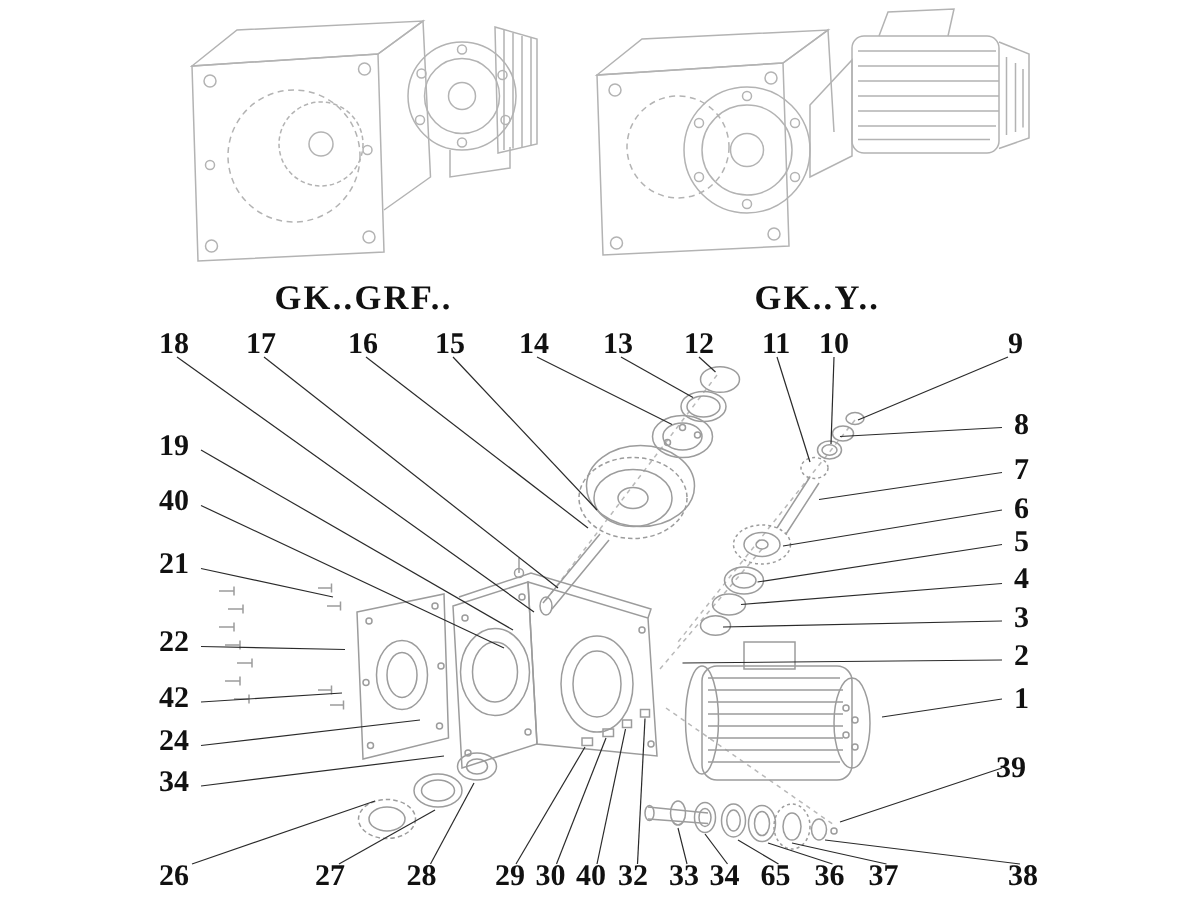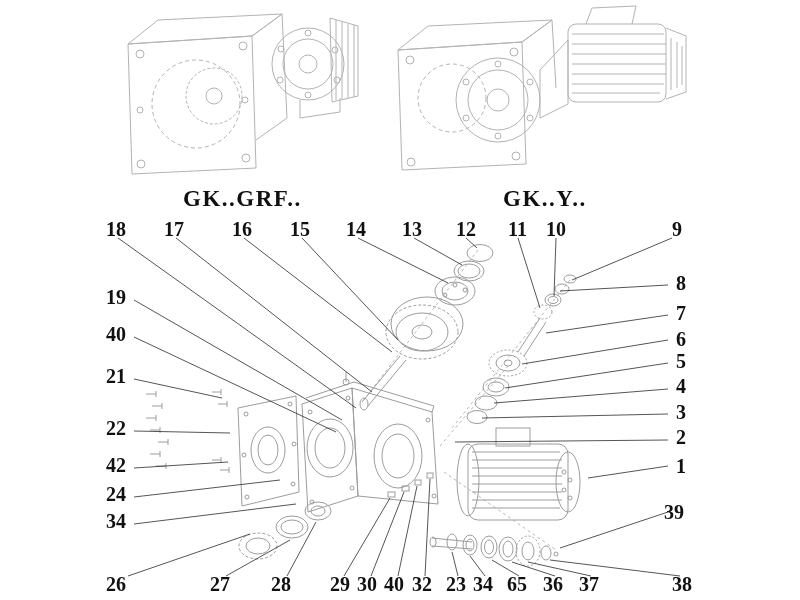--- a/index.html
+++ b/index.html
@@ -283,19 +283,19 @@
 <div class="callout" style="left:106px;top:457px">42</div>
 <div class="callout" style="left:106px;top:486px">24</div>
 <div class="callout" style="left:106px;top:513px">34</div>
 <div class="callout" style="left:106px;top:576px">26</div>
 <div class="callout" style="left:210px;top:576px">27</div>
 <div class="callout" style="left:271px;top:576px">28</div>
 <div class="callout" style="left:330px;top:576px">29</div>
 <div class="callout" style="left:357px;top:576px">30</div>
 <div class="callout" style="left:384px;top:576px">40</div>
 <div class="callout" style="left:412px;top:576px">32</div>
-<div class="callout" style="left:446px;top:576px">23</div>
+<div class="callout" style="left:446px;top:576px">33</div>
 <div class="callout" style="left:473px;top:576px">34</div>
 <div class="callout" style="left:507px;top:576px">65</div>
 <div class="callout" style="left:543px;top:576px">36</div>
 <div class="callout" style="left:579px;top:576px">37</div>
 <div class="callout" style="left:672px;top:576px">38</div>
 <div class="callout" style="left:664px;top:504px">39</div>
 
 </body></html>

